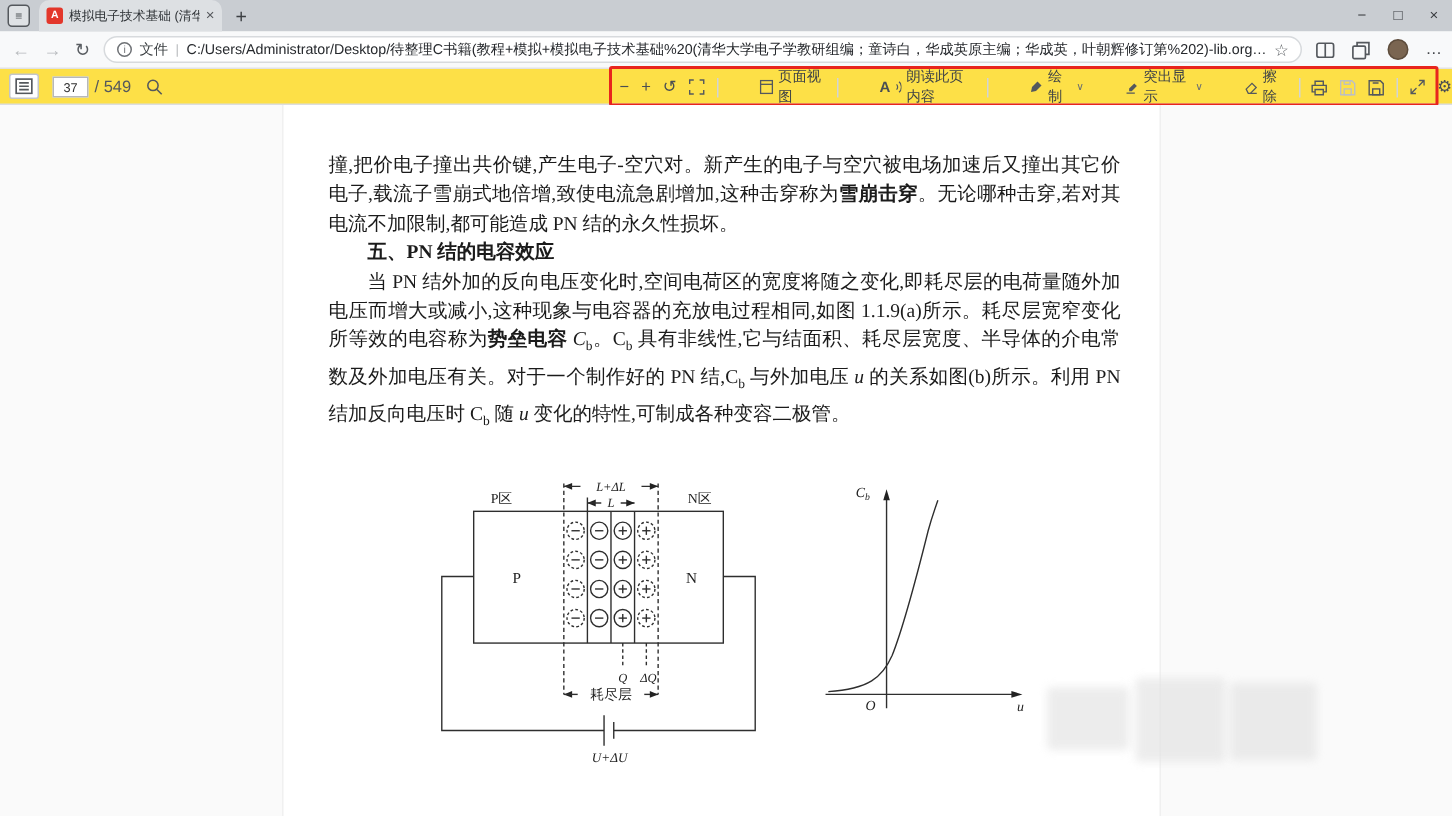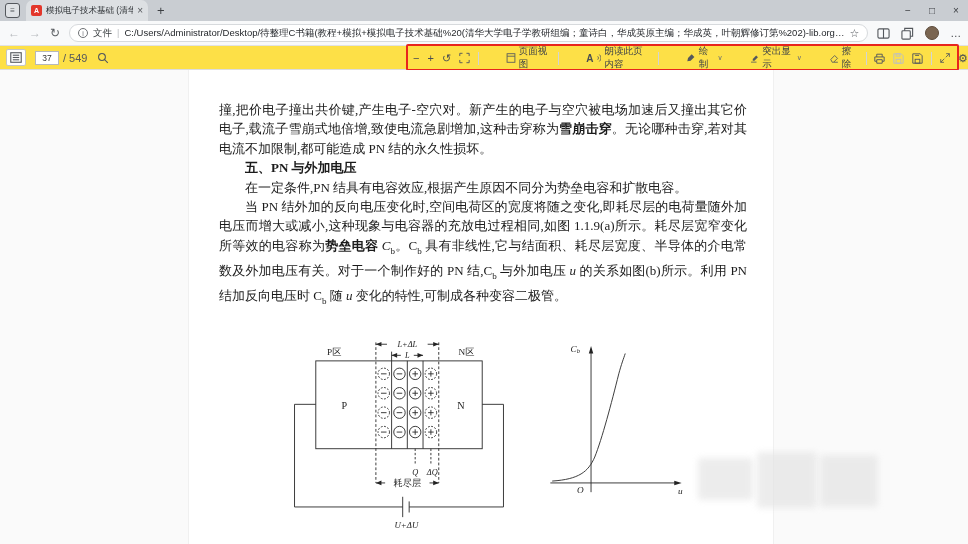--- a/index.html
+++ b/index.html
@@ -212,23 +212,22 @@
       </svg>
       <span class="tglyph">⚙</span>
     </div>
   </div>
 
   <div class="content">
     <div class="page">
 
       <p><span>撞,把价电子撞出共价键,产生电子-空穴对。新产生的电子与空穴被电场加速后又撞出其它价电子,载流子雪崩式地倍增,致使电流急剧增加,这种击穿称为</span><span class="bold">雪崩击穿</span><span>。无论哪种击穿,若对其电流不加限制,都可能造成 PN 结的永久性损坏。</span></p>
 
-      <p class="ind bold">五、PN 与外加电压</p>
-
-      <p class="ind">在一定条件,PN 结具有电容效应,根据产生原因不同分为势垒电容和扩散电容。</p>
+      <p class="ind bold">五、PN 结的电容效应</p>
+
 
 
       <p class="ind"><span>当 PN 结外加的反向电压变化时,空间电荷区的宽度将随之变化,即耗尽层的电荷量随外加电压而增大或减小,这种现象与电容器的充放电过程相同,如图 1.1.9(a)所示。耗尽层宽窄变化所等效的电容称为</span><span class="bold">势垒电容</span><span class="ital"> C</span><sub>b</sub><span>。C</span><sub>b</sub><span> 具有非线性,它与结面积、耗尽层宽度、半导体的介电常数及外加电压有关。对于一个制作好的 PN 结,C</span><sub>b</sub><span> 与外加电压 </span><span class="ital">u</span><span> 的关系如图(b)所示。利用 PN 结加反向电压时 C</span><sub>b</sub><span> 随 </span><span class="ital">u</span><span> 变化的特性,可制成各种变容二极管。</span></p>
 
       <div class="figrow">
 
         <div class="figcol">
           <svg width="232" height="196" viewBox="0 0 250 212">
 
             <polygon class="fgtxt" points="100,10 106,7.5 106,12.5"></polygon>

